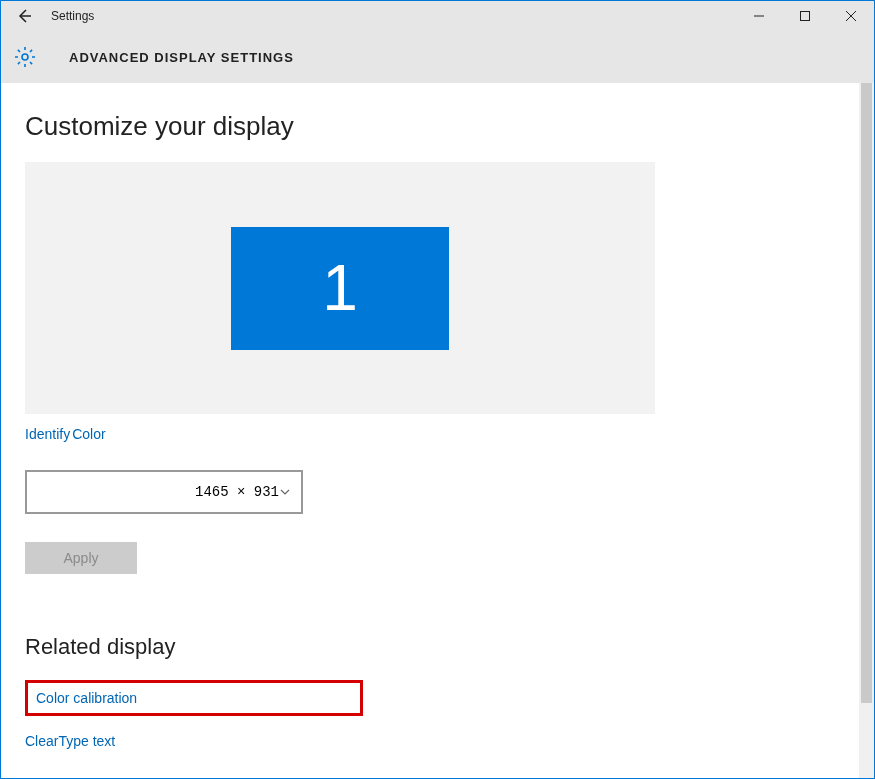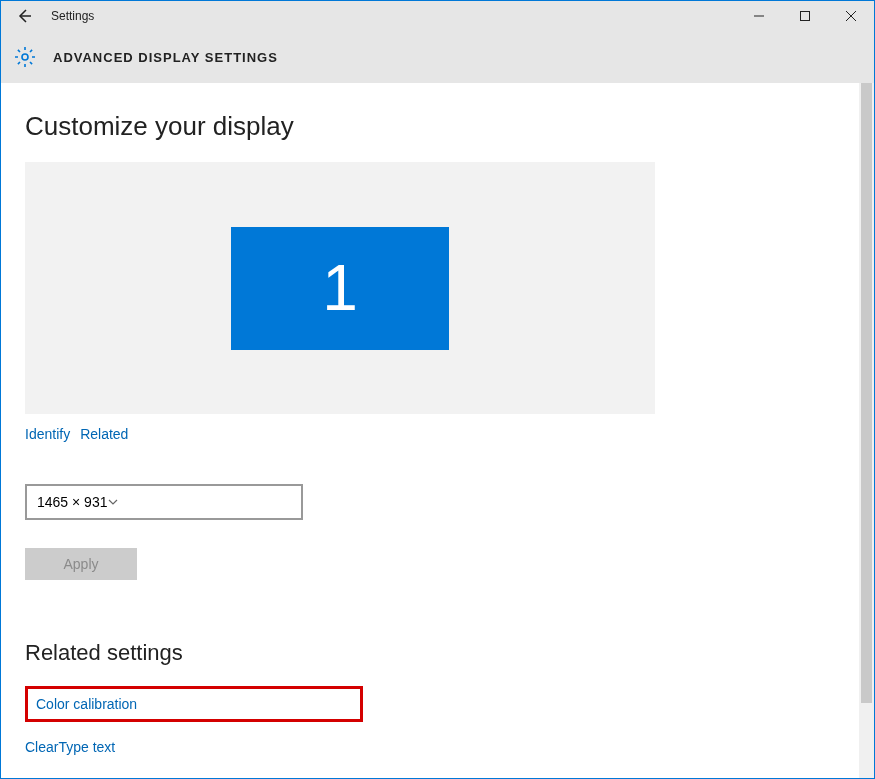--- a/index.html
+++ b/index.html
@@ -35,21 +35,21 @@
   .header-band {
     height: 52px;
     background: #e6e6e6;
     display: flex; align-items: center;
     padding-left: 12px;
     gap: 16px;
   }
   .gear { width: 24px; height: 24px; display:flex; align-items:center; justify-content:center; }
   .gear svg { stroke: #0078d7; fill: none; }
   .page-title {
-    font-size: 13px; letter-spacing: 1px; font-weight: 600; color: #222;
+    font-size: 13px; letter-spacing: 1px; font-weight: 600; color: #222; margin-left: 16px;
   }
   
   .body-wrap { flex: 1; display: flex; position: relative; overflow: hidden; }
   .content {
     flex: 1;
     padding: 28px 0 0 24px;
     overflow-y: auto;
     border-radius: 23px;
   }
   .scrollbar {
@@ -73,31 +73,32 @@
   }
   .monitor {
     width: 218px; height: 123px;
     background: #0078d7;
     display: flex; align-items: center; justify-content: center;
   }
   .monitor-num {
     font-size: 64px; font-weight: 300; color: #fff;
     font-family: "Segoe UI Light","Segoe UI",Arial,sans-serif;
   }
-  .link-row { display: flex; gap: 10px; margin-bottom: 42px; }
+  .link-row { display: flex; gap: 2px; margin-bottom: 28px; }
   .link { color: #0066b4; font-size: 14px; cursor: pointer; }
   .field-label { font-size: 14px; color: #222; margin-bottom: 8px; display:block; }
   .dropdown {
-    width: 278px; height: 36px;
+    width: 278px; height: 44px;
     border: 2px solid #999;
-    display: flex; align-items: center; justify-content: flex-start;
+    display: flex; align-items: center; justify-content: flex-end;
     padding: 0 10px;
     cursor: pointer;
     font-size: 14px;
     margin-bottom: 28px;
+    font-family: Liberation Mono, monospace;
   }
   .dropdown svg { stroke: #666; }
   .btn-row { display: flex; gap: 18px; margin-bottom: 60px; }
   .dis-btn {
     width: 112px; height: 32px;
     background: #ccc; color: #8b8b8b;
     display:flex; align-items:center; justify-content:center;
     font-size: 14px;
     cursor: default;
   }
@@ -168,35 +169,35 @@
       <h1 class="section-title">Customize your display</h1>
 
       <div class="display-preview">
         <div class="monitor">
           <span class="monitor-num">1</span>
         </div>
       </div>
 
       <div class="link-row">
         <span class="link">Identify</span>
-        <span class="link">Related</span>
+        <span class="link">Color</span>
       </div>
 
       <div class="dropdown">
         <span>1465 × 931</span>
         <svg width="12" height="12" viewBox="0 0 12 12" fill="none" stroke-width="1.2">
           <path d="M2 4 L6 8 L10 4"></path>
         </svg>
       </div>
 
       <div class="btn-row">
         <div class="dis-btn">Apply</div>
       </div>
 
-      <h2 class="related-title">Related settings</h2>
+      <h2 class="related-title">Related display</h2>
 
       <div class="highlight-box">
         <span class="rel-link">Color calibration</span>
       </div>
 
       <div class="rel-item">
         <span class="rel-link">ClearType text</span>
       </div>
 
     </div>

